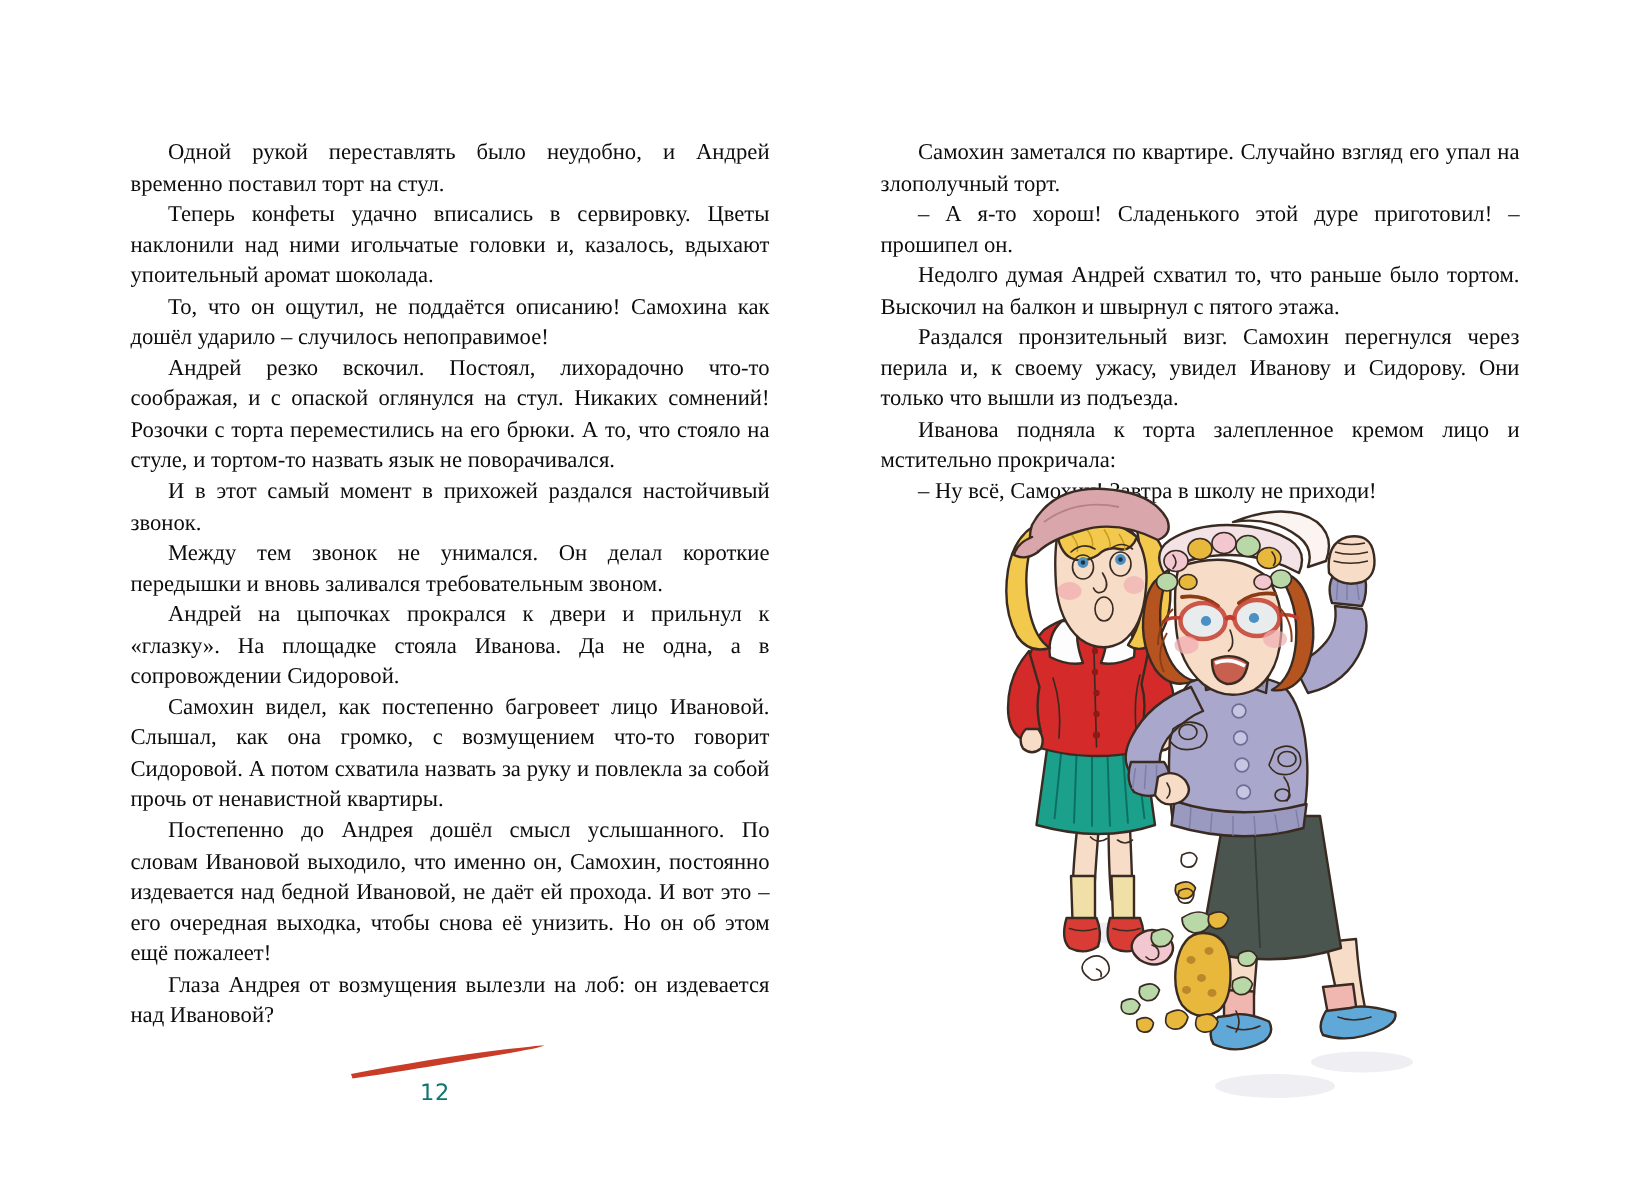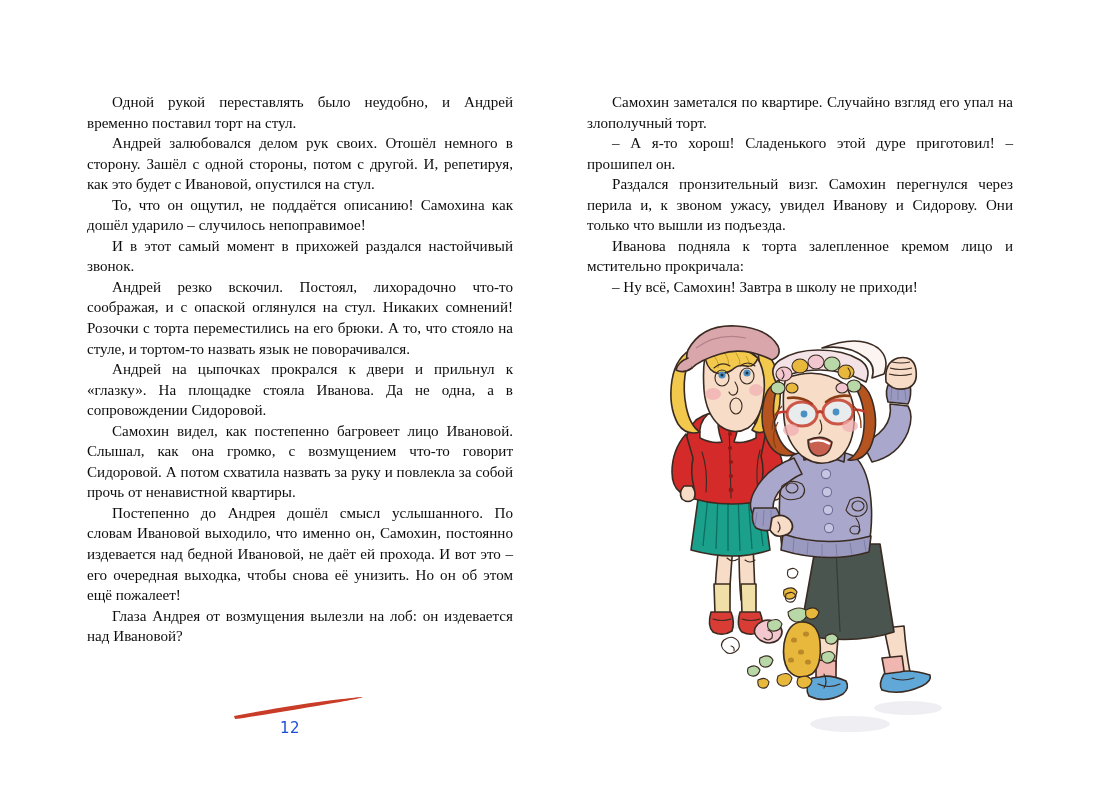--- a/index.html
+++ b/index.html
@@ -55,44 +55,46 @@
   #rule-wrap svg { display:block; width:100%; height:100%; }
 
   #folio {
     position:absolute;
     left:258px; top:719px;
     width:64px;
     text-align:center;
     font-family:"DejaVu Sans", sans-serif;
     font-size:15px;
     letter-spacing:0.5px;
-    color:#1d4ed8;
+    color:#0f766e;
   }
 </style>
 </head>
 <body>
 
 <div id="page">
 
   <div class="col" id="col-left">
     <p>Одной рукой переставлять было неудобно, и Андрей временно поставил торт на стул.</p>
-    <p>Андрей залюбовался делом рук своих. Отошёл немного в сторону. Зашёл с одной стороны, потом с другой. И, репетируя, как это будет с Ивановой, опустился на стул.</p>
+    <p>Теперь конфеты удачно вписались в сервировку. Цветы наклонили над ними игольчатые головки и, казалось, вдыхают упоительный аромат шоколада.</p>
     <p>То, что он ощутил, не поддаётся описанию! Самохина как дошёл ударило – случилось непоправимое!</p>
+    <p>Андрей резко вскочил. Постоял, лихорадочно что-то соображая, и с опаской оглянулся на стул. Никаких сомнений! Розочки с торта переместились на его брюки. А то, что стояло на стуле, и тортом-то назвать язык не поворачивался.</p>
     <p>И в этот самый момент в прихожей раздался настойчивый звонок.</p>
-    <p>Андрей резко вскочил. Постоял, лихорадочно что-то соображая, и с опаской оглянулся на стул. Никаких сомнений! Розочки с торта переместились на его брюки. А то, что стояло на стуле, и тортом-то назвать язык не поворачивался.</p>
+    <p>Между тем звонок не унимался. Он делал короткие передышки и вновь заливался требовательным звоном.</p>
     <p>Андрей на цыпочках прокрался к двери и прильнул к «глазку». На площадке стояла Иванова. Да не одна, а в сопровождении Сидоровой.</p>
     <p>Самохин видел, как постепенно багровеет лицо Ивановой. Слышал, как она громко, с возмущением что-то говорит Сидоровой. А потом схватила назвать за руку и повлекла за собой прочь от ненавистной квартиры.</p>
     <p>Постепенно до Андрея дошёл смысл услышанного. По словам Ивановой выходило, что именно он, Самохин, постоянно издевается над бедной Ивановой, не даёт ей прохода. И вот это – его очередная выходка, чтобы снова её унизить. Но он об этом ещё пожалеет!</p>
     <p>Глаза Андрея от возмущения вылезли на лоб: он издевается над Ивановой?</p>
   </div>
 
   <div class="col" id="col-right">
     <p>Самохин заметался по квартире. Случайно взгляд его упал на злополучный торт.</p>
     <p>– А я-то хорош! Сладенького этой дуре приготовил! – прошипел он.</p>
-    <p>Раздался пронзительный визг. Самохин перегнулся через перила и, к звоном ужасу, увидел Иванову и Сидорову. Они только что вышли из подъезда.</p>
+    <p>Недолго думая Андрей схватил то, что раньше было тортом. Выскочил на балкон и швырнул с пятого этажа.</p>
+    <p>Раздался пронзительный визг. Самохин перегнулся через перила и, к своему ужасу, увидел Иванову и Сидорову. Они только что вышли из подъезда.</p>
     <p>Иванова подняла к торта залепленное кремом лицо и мстительно прокричала:</p>
     <p>– Ну всё, Самохин! Завтра в школу не приходи!</p>
   </div>
 
   <div id="illustration">
     <svg viewBox="0 0 360 424" xmlns="http://www.w3.org/2000/svg">
       <defs>
         <style>
           .ink   { stroke:#3a2b22; stroke-width:1.6; stroke-linecap:round; stroke-linejoin:round; fill:none; }
           .ink-t { stroke:#3a2b22; stroke-width:1.1; stroke-linecap:round; stroke-linejoin:round; fill:none; }

